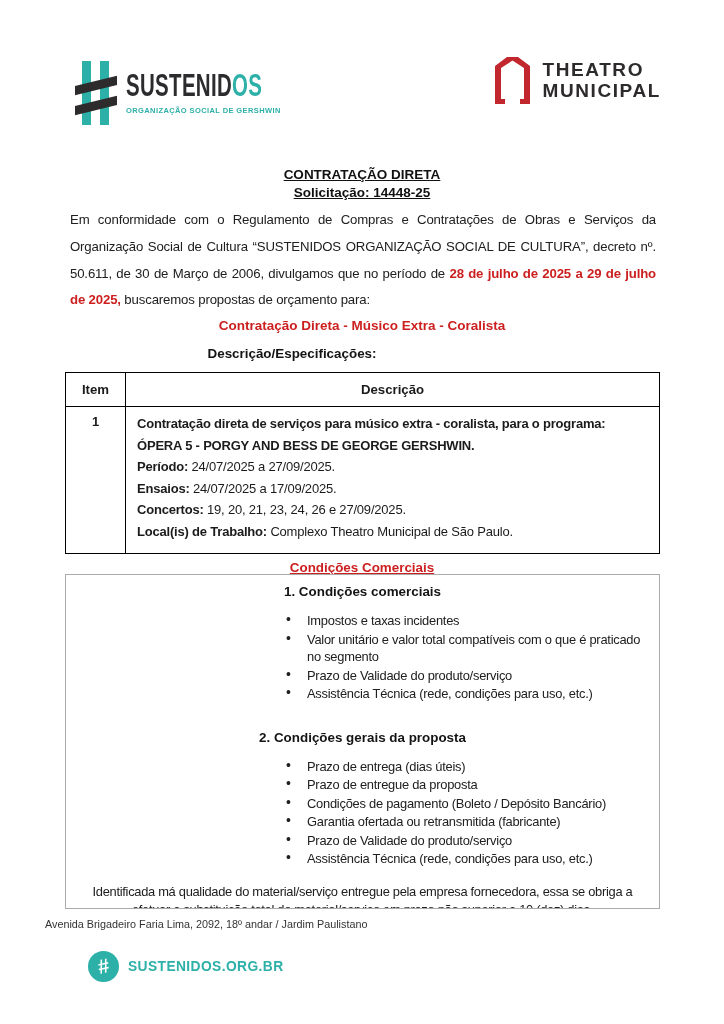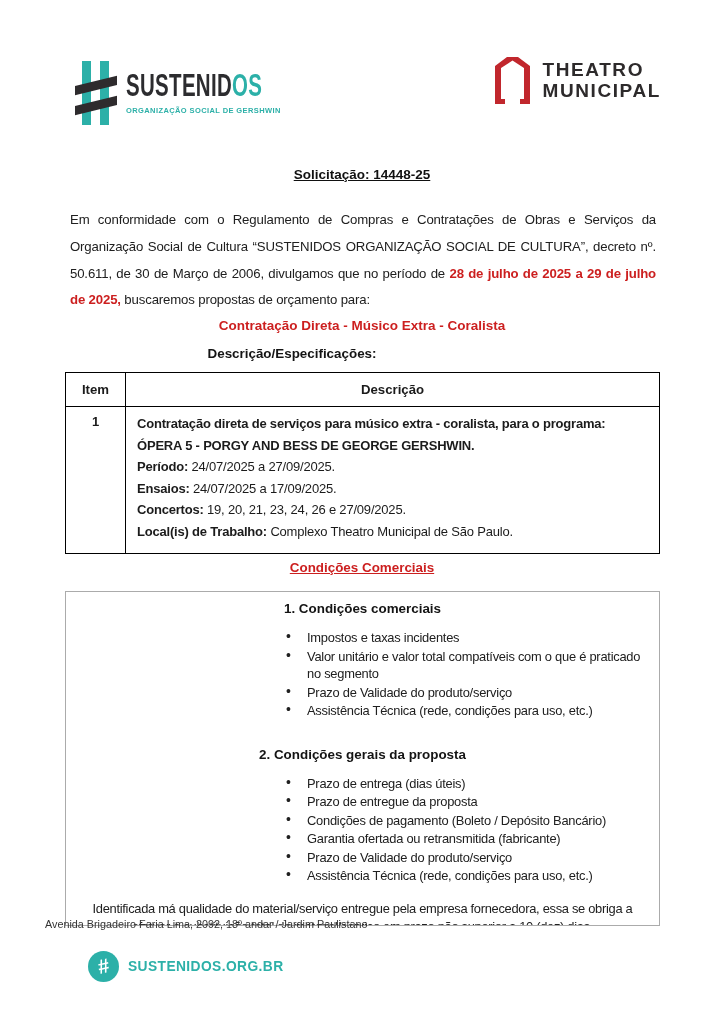--- a/index.html
+++ b/index.html
@@ -39,21 +39,21 @@
   .spec-table th, .spec-table td { border:1px solid #000000; }
   .spec-table th { height:31px; font-size:13.2px; font-weight:bold; text-align:center; }
   .col-item { width:57px; }
   .item-cell { text-align:center; vertical-align:top; padding-top:7px; font-weight:bold; }
   .desc-cell { padding:6px 10px 11px 11px; line-height:21.5px; letter-spacing:-0.2px; }
   .desc-bold { font-weight:bold; }
   .field b { font-weight:bold; }
   
   .cond-heading { position:absolute; top:560px; left:0; width:724px; text-align:center;
                   font-size:13.4px; font-weight:bold; color:#cc1f1f; text-decoration:underline; }
-  .cond-box { position:absolute; top:591px; left:65px; width:595px; height:335px;
+  .cond-box { position:absolute; top:574px; left:65px; width:595px; height:335px;
               box-sizing:border-box; border:1px solid #ababab; padding-top:9px; overflow:hidden; }
   .cond-sec-title { text-align:center; font-size:13.4px; font-weight:bold; color:#141414; }
   .sec2 { margin-top:27px; }
   .cond-list { margin:13px 0 0 218px; padding:0; width:366px; list-style:none;
                font-size:12.9px; line-height:17.5px; letter-spacing:-0.25px; color:#202020; }
   .cond-list li { position:relative; padding-left:23px; margin-bottom:1px; }
   .cond-list li::before { content:"\2022"; position:absolute; left:2px; top:-1px; font-size:14px; }
   .cond-note { margin:15px auto 0 auto; width:578px; text-align:center;
                font-size:12.9px; line-height:18.5px; letter-spacing:-0.3px; color:#202020; }
   
@@ -90,20 +90,21 @@
         <path fill="#c1272d" d="M1,48 L1,10 L13,1 L24,1 L36,10 L36,48 L26,48 L26,43 L30,43 L30,12 L18.5,4.5 L7,12 L7,43 L11,43 L11,48 Z"></path>
       </svg>
       <div class="logo-theatro-text">
         <div>THEATRO</div>
         <div>MUNICIPAL</div>
       </div>
     </div>
   </div>
 
   <div class="doc-title">
+    <div>CONTRATAÇÃO DIRETA</div>
     <div>Solicitação: 14448-25</div>
   </div>
 
   <p class="intro"><span>Em conformidade com o Regulamento de Compras e Contratações de Obras e Serviços da Organização Social de Cultura “SUSTENIDOS ORGANIZAÇÃO SOCIAL DE CULTURA”, decreto nº. 50.611, de 30 de Março de 2006, divulgamos que no período de </span><span class="red-bold">28 de julho de 2025 a 29 de julho de 2025,</span><span> buscaremos propostas de orçamento para:</span></p>
 
   <div class="subject-heading">Contratação Direta - Músico Extra - Coralista</div>
   <div class="spec-heading">Descrição/Especificações:</div>
 
   <table class="spec-table">
     <thead>

